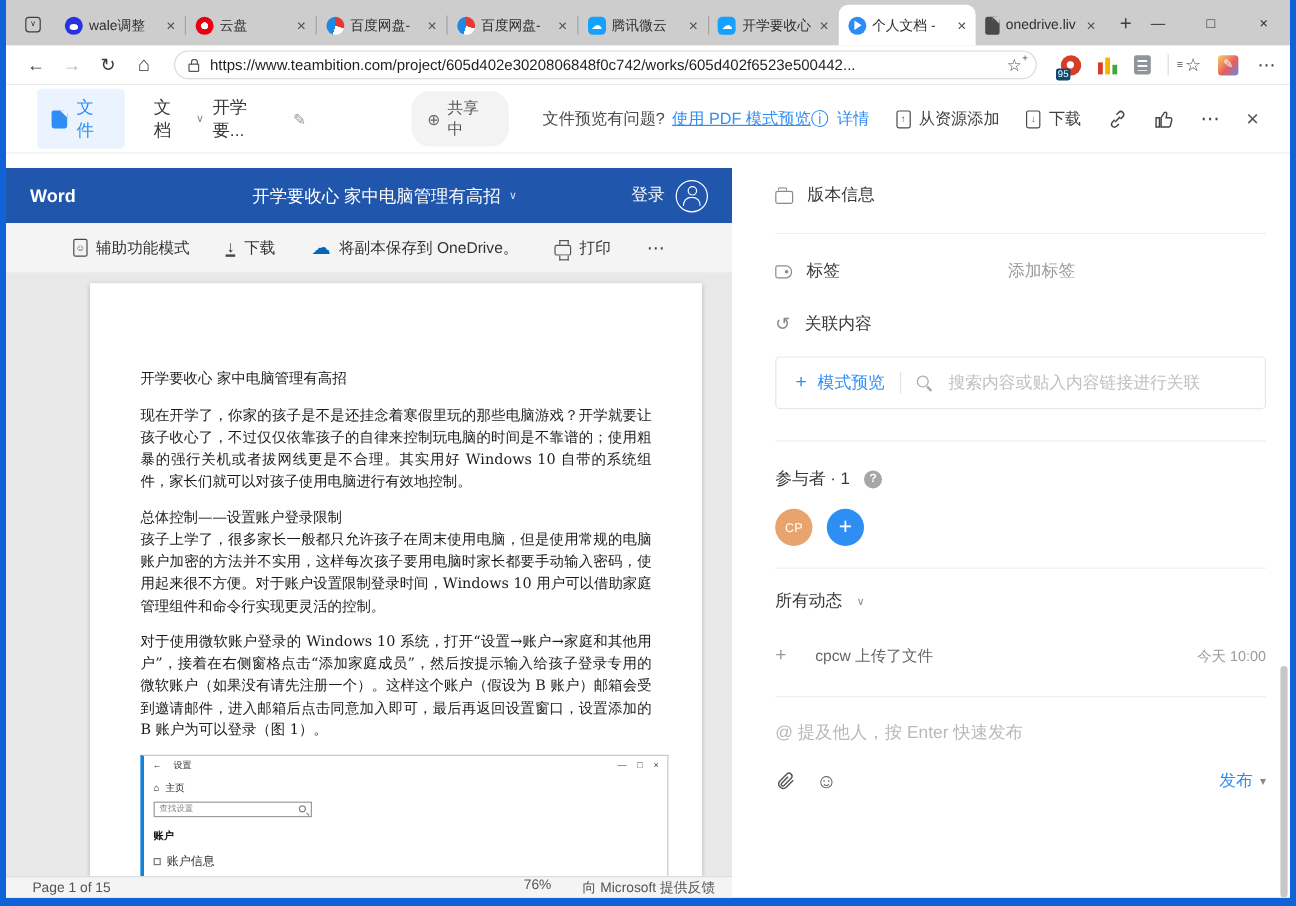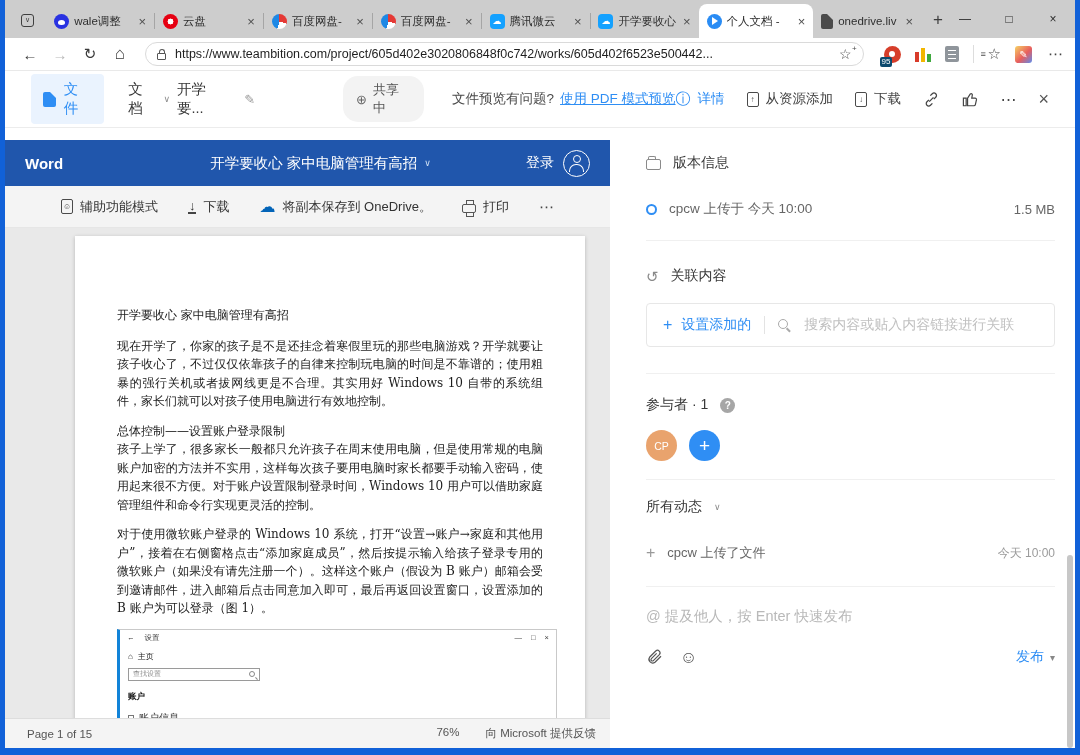--- a/index.html
+++ b/index.html
@@ -118,21 +118,21 @@
   .fig-item{margin-top:8px;font-size:10px;color:#333;display:flex;gap:5px;align-items:center}
   .fig-sq{width:6px;height:6px;border:1px solid #777;flex-shrink:0}
   .fig-main{flex:1;padding-left:20px;position:relative}
   .fig-h1{font-size:13px;color:#1f1f1f;font-weight:normal;margin-top:7px}
   .fig-h2{font-size:8.5px;margin-top:8px;color:#222}
   .fig-desc{font-size:6.8px;color:#777;margin-top:6px;width:246px;line-height:9.5px}
   .fig-add{display:flex;gap:8px;align-items:center;margin-top:9px;font-size:7.5px;color:#333}
   .fig-add-box{width:15px;height:15px;background:#e3e3e3;display:flex;align-items:center;justify-content:center;color:#555;font-size:10px}
   .fig-scroll{position:absolute;right:0;top:8px;width:4px;height:26px;background:#c9c9c9}
 
-  .word-status{height:30px;background:#f4f4f4;border-top:1px solid #ddd;display:flex;align-items:center;font-size:11.5px;color:#555;padding:0 14px 0 22px;flex-shrink:0}
+  .word-status{height:18px;background:#f4f4f4;border-top:1px solid #ddd;display:flex;align-items:center;font-size:11.5px;color:#555;padding:0 14px 0 22px;flex-shrink:0}
   .status-right{margin-left:auto;display:flex;gap:26px}
 
   
   .panel{flex:1;position:relative;padding:0 20px 5px 36px;overflow:hidden;min-width:0}
   .p-row{display:flex;align-items:center;gap:12px}
   .p-label{font-size:14px;color:#383838}
   .p-divider{height:1px;background:#f0f0f0}
   .icon-folder{width:15px;height:11px;border:1.5px solid #8a8a8a;border-radius:2px;position:relative;margin-top:3px}
   .icon-folder::before{content:"";position:absolute;top:-4px;left:1px;width:6px;height:2px;border:1.5px solid #8a8a8a;border-bottom:none;border-radius:2px 2px 0 0}
   .icon-circle{width:11px;height:11px;border:2px solid #2f8ef4;border-radius:50%}
@@ -147,21 +147,21 @@
   .add-res .plus{font-size:16px}
   .vsep{width:1px;height:18px;background:#e3e3e3}
   .icon-search{width:13px;height:13px;position:relative;flex-shrink:0}
   .icon-search::before{content:"";position:absolute;width:8px;height:8px;border:1.6px solid #aaa;border-radius:50%;left:0;top:0}
   .icon-search::after{content:"";position:absolute;width:5px;height:1.6px;background:#aaa;transform:rotate(45deg);left:8px;top:10px}
   .search-ph{color:#c0c0c0;font-size:14px;white-space:nowrap;overflow:hidden;flex:1}
   .help-icon{width:15px;height:15px;border-radius:50%;background:#a6a6a6;color:#fff;font-size:10px;font-weight:bold;display:inline-flex;align-items:center;justify-content:center;font-style:normal}
   .avatar{width:31px;height:31px;border-radius:50%;background:#e9a36d;color:#fff;font-size:10.5px;display:flex;align-items:center;justify-content:center}
   .avatar-add{width:31px;height:31px;border-radius:50%;background:#2f8ef4;color:#fff;font-size:19px;display:flex;align-items:center;justify-content:center;margin-left:9px}
   .act-plus{font-size:16px;color:#999}
-  .act-text{font-size:13px;color:#666;}
+  .act-text{font-size:13px;color:#666;margin-left:12px}
   .act-time{margin-left:auto;font-size:12px;color:#9b9b9b}
   .comment-ph{color:#b9b9b9;font-size:14.5px}
   .cmt-icons{display:flex;align-items:center;gap:16px}
   .smiley{font-size:17px;color:#555;line-height:1}
   .publish{margin-left:auto;color:#2f8ef4;font-size:14px;display:flex;align-items:center;gap:6px}
   .publish .caret{color:#888;font-size:10px}
   .scroll-thumb{position:absolute;right:2px;top:427px;width:6px;height:193px;background:#c7c7c7;border-radius:3px}
 </style>
 </head>
 <body>
@@ -369,35 +369,35 @@
           <span>向 Microsoft 提供反馈</span>
         </span>
       </div>
     </div>
 
     <div class="panel">
       <div class="p-row" style="margin-top:26px">
         <span class="icon-folder"></span>
         <span class="p-label">版本信息</span>
       </div>
-      <div class="p-row" style="margin-top:28px">
-        <span class="icon-circle"></span>
-        <span class="version-text">cpcw 上传于 今天 10:00</span>
-        <span class="version-size">1.5 MB</span>
-      </div>
       <div class="p-divider" style="margin-top:22px"></div>
 
+      <div class="p-row" style="margin-top:22px">
+        <span class="icon-tag"></span>
+        <span class="p-label">标签</span>
+        <span class="tag-add">添加标签</span>
+      </div>
       <div class="p-row" style="margin-top:26px">
         <span class="loop-icon">↺</span>
         <span class="p-label">关联内容</span>
       </div>
       <div class="search-box">
         <span class="add-res">
             <span class="plus">+</span>
-            <span>设置添加的</span>
+            <span>模式预览</span>
           </span>
         <span class="vsep"></span>
         <span class="icon-search"></span>
         <span class="search-ph">搜索内容或贴入内容链接进行关联</span>
       </div>
       <div class="p-divider" style="margin-top:26px"></div>
 
       <div class="p-row" style="margin-top:22px">
         <span class="p-label">参与者 · 1</span>
         <i class="help-icon">?</i>

